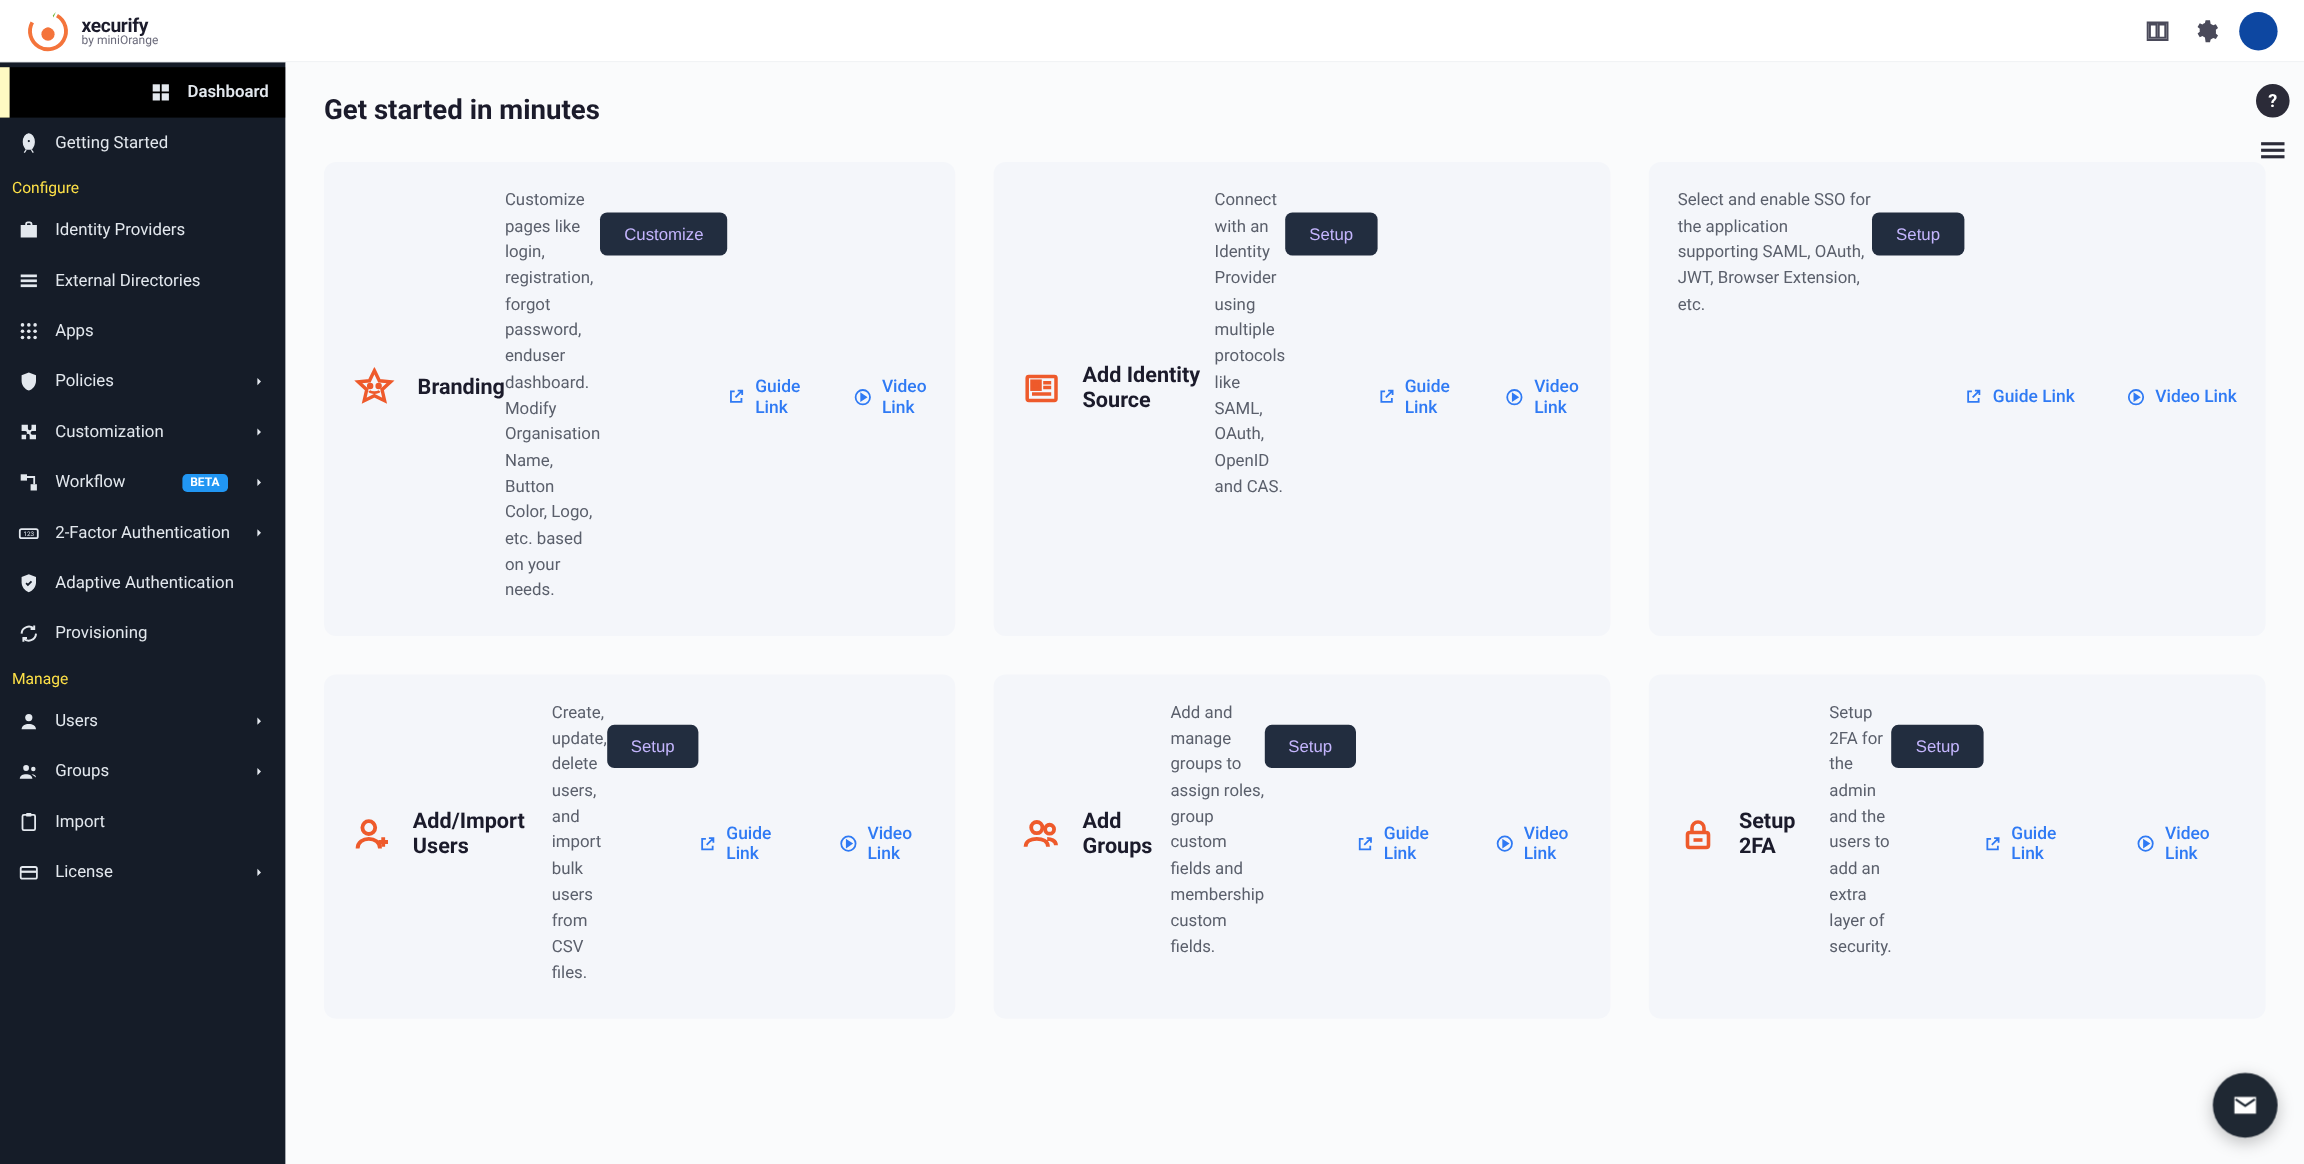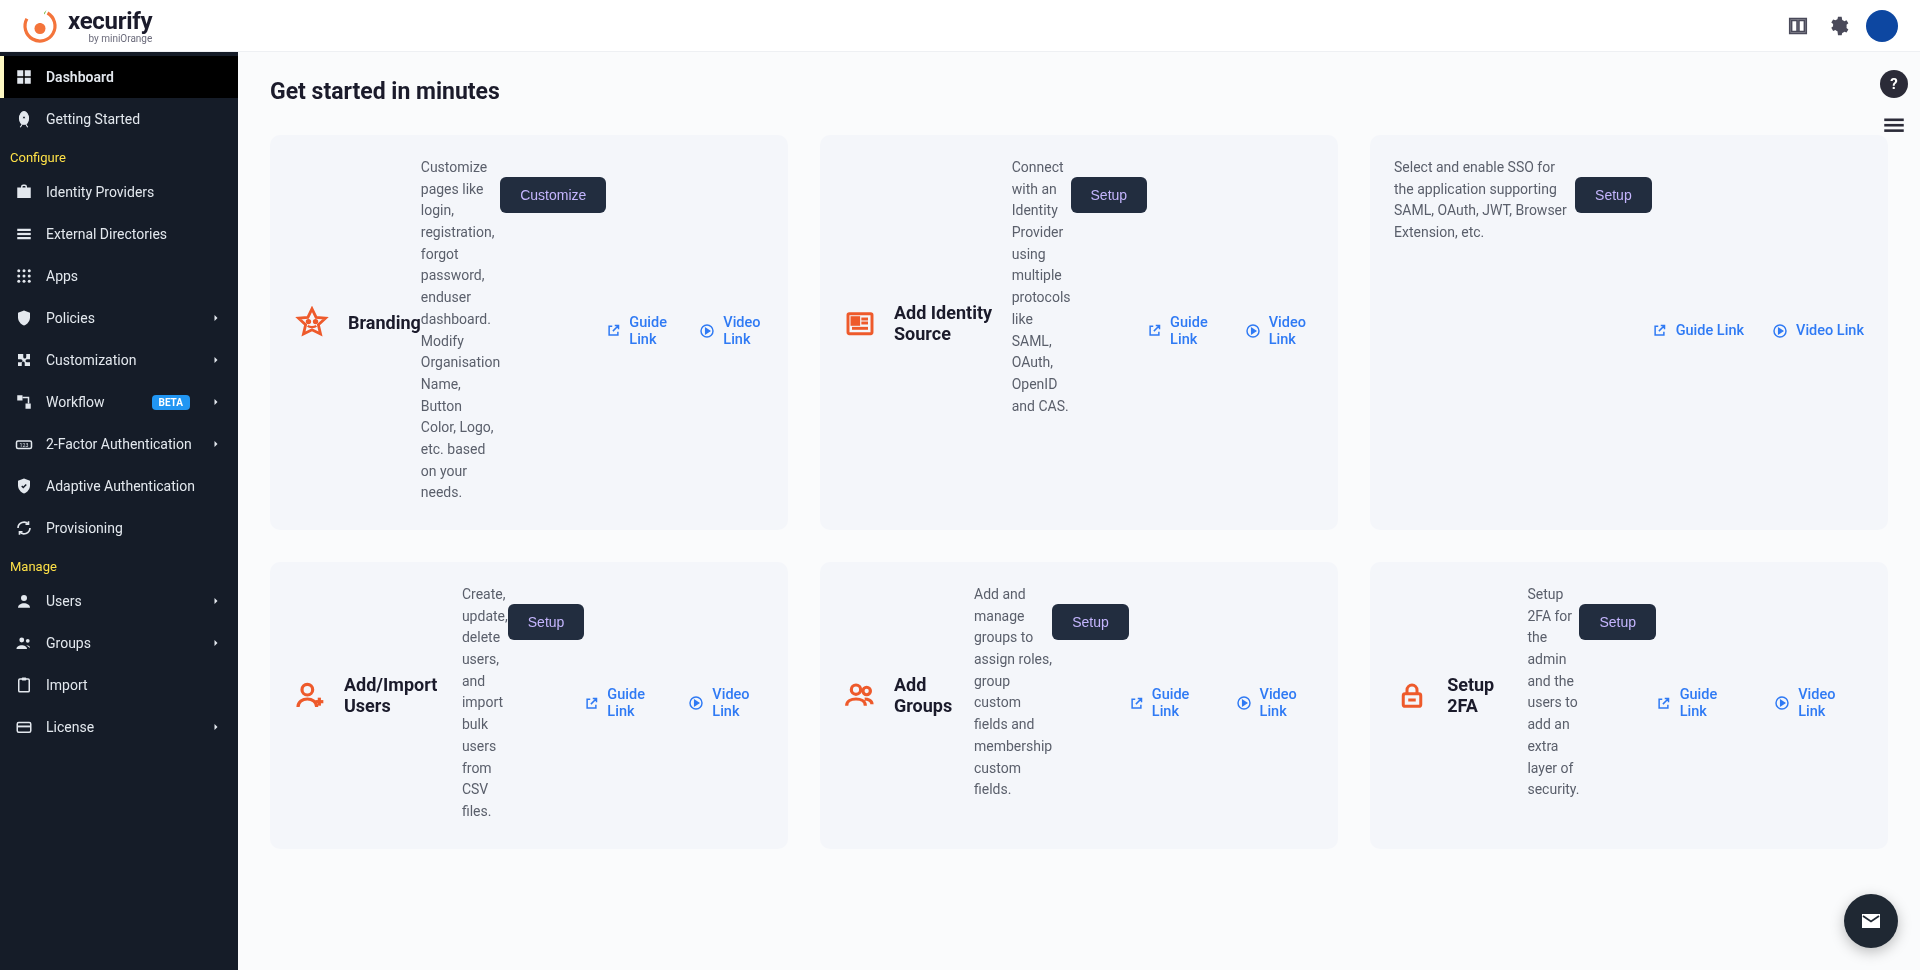--- a/index.html
+++ b/index.html
@@ -2,50 +2,50 @@
 <html><head>
   <meta charset="utf-8">
   <style>
     * { margin: 0; padding: 0; box-sizing: border-box; }
     body { font-family: -apple-system, BlinkMacSystemFont, "Segoe UI", Roboto, sans-serif; background: #fff; color: #1a1a2e; }
     
     .header { height: 52px; display: flex; align-items: center; justify-content: space-between; padding: 0 22px; border-bottom: 1px solid #eef0f3; background: #fff; }
     .logo-wrap { display: flex; align-items: center; gap: 10px; }
     .logo-mark { width: 36px; height: 36px; position: relative; }
     .logo-text { display: flex; flex-direction: column; }
-    .logo-name { font-size: 24px; font-weight: 700; color: #1b1b2b; letter-spacing: -0.3px; }
+    .logo-name { font-size: 16px; font-weight: 700; color: #1b1b2b; letter-spacing: -0.3px; }
     .logo-by { font-size: 10px; color: #6b6b7b; margin-top: -2px; text-align: right; }
     .header-right { display: flex; align-items: center; gap: 16px; }
     .header-icon { width: 24px; height: 24px; display: flex; align-items: center; justify-content: center; cursor: pointer; color: #4a4a5a; }
     .avatar { width: 32px; height: 32px; border-radius: 50%; background: #0d47a1; cursor: pointer; }
     
     .body { display: flex; height: calc(100vh - 52px); }
     .sidebar { width: 238px; background: #151c28; color: #c9d1d9; overflow-y: auto; flex-shrink: 0; padding-top: 4px; }
     .sidebar-item { display: flex; align-items: center; padding: 11px 14px; font-size: 14px; cursor: pointer; gap: 12px; position: relative; color: #e3e8ee; }
-    .sidebar-item.active { background: #000; border-left: 4px solid #fef9c3; padding-left: 10px; font-weight: 600; }
+    .sidebar-item.active { background: #000; border-left: 8px solid #fef9c3; padding-left: 10px; font-weight: 600; justify-content: flex-end; }
     .sidebar-item .sb-icon { width: 20px; height: 20px; display: flex; align-items: center; justify-content: center; flex-shrink: 0; }
     .sidebar-item .chev { margin-left: auto; width: 16px; height: 16px; display: flex; align-items: center; justify-content: center; }
     .sidebar-section { padding: 10px 10px 6px; font-size: 13px; color: #fde047; }
     .badge { background: #2196f3; color: #fff; font-size: 10px; padding: 2px 7px; border-radius: 4px; font-weight: 700; margin-left: auto; }
     .badge + .chev { margin-left: 6px; }
     
     .main { flex: 1; background: #fafbfc; overflow-y: auto; padding: 26px 32px; position: relative; }
     .rail { position: fixed; right: 12px; top: 70px; display: flex; flex-direction: column; gap: 14px; align-items: center; }
     .rail .circle { width: 28px; height: 28px; border-radius: 50%; background: #2b2b38; color: #fff; display: flex; align-items: center; justify-content: center; cursor: pointer; font-size: 15px; font-weight: 700; }
     .rail .menu { cursor: pointer; }
     
     .page-title { font-size: 23px; font-weight: 700; color: #1b1b2b; margin-bottom: 30px; }
     .cards { display: grid; grid-template-columns: repeat(3, 1fr); gap: 32px; }
     .card { background: #f4f6fa; border-radius: 10px; padding: 22px 24px 26px; display: flex; flex-direction: row; }
     .card-head { display: flex; align-items: center; gap: 18px; margin-bottom: 16px; }
     .card-icon { width: 36px; height: 36px; display: flex; align-items: center; justify-content: center; }
     .card-title { font-size: 18px; font-weight: 700; color: #1b1b2b; }
     .card-desc { font-size: 14px; color: #5a5f6b; line-height: 1.55; flex: 1; }
     .card-btn { margin-top: 20px; align-self: flex-start; background: #222d3f; color: #c4b5fd; border: none; padding: 10px 20px; font-size: 14px; border-radius: 6px; cursor: pointer; font-weight: 500; }
-    .card-links { display: flex; gap: 28px; }
+    .card-links { display: flex; gap: 43px; }
     .card-link { display: flex; align-items: center; gap: 8px; color: #2f7af4; font-size: 14.5px; cursor: pointer; font-weight: 500; }
     .card-link .li { width: 16px; height: 16px; display: flex; align-items: center; justify-content: center; }
     
     .fab { position: fixed; right: 22px; bottom: 22px; width: 54px; height: 54px; border-radius: 50%; background: #1f2833; color: #fff; display: flex; align-items: center; justify-content: center; cursor: pointer; box-shadow: 0 4px 14px rgba(0,0,0,0.25); }
   </style>
 </head>
 <body>
 
 <div class="header">
   <div class="logo-wrap">

